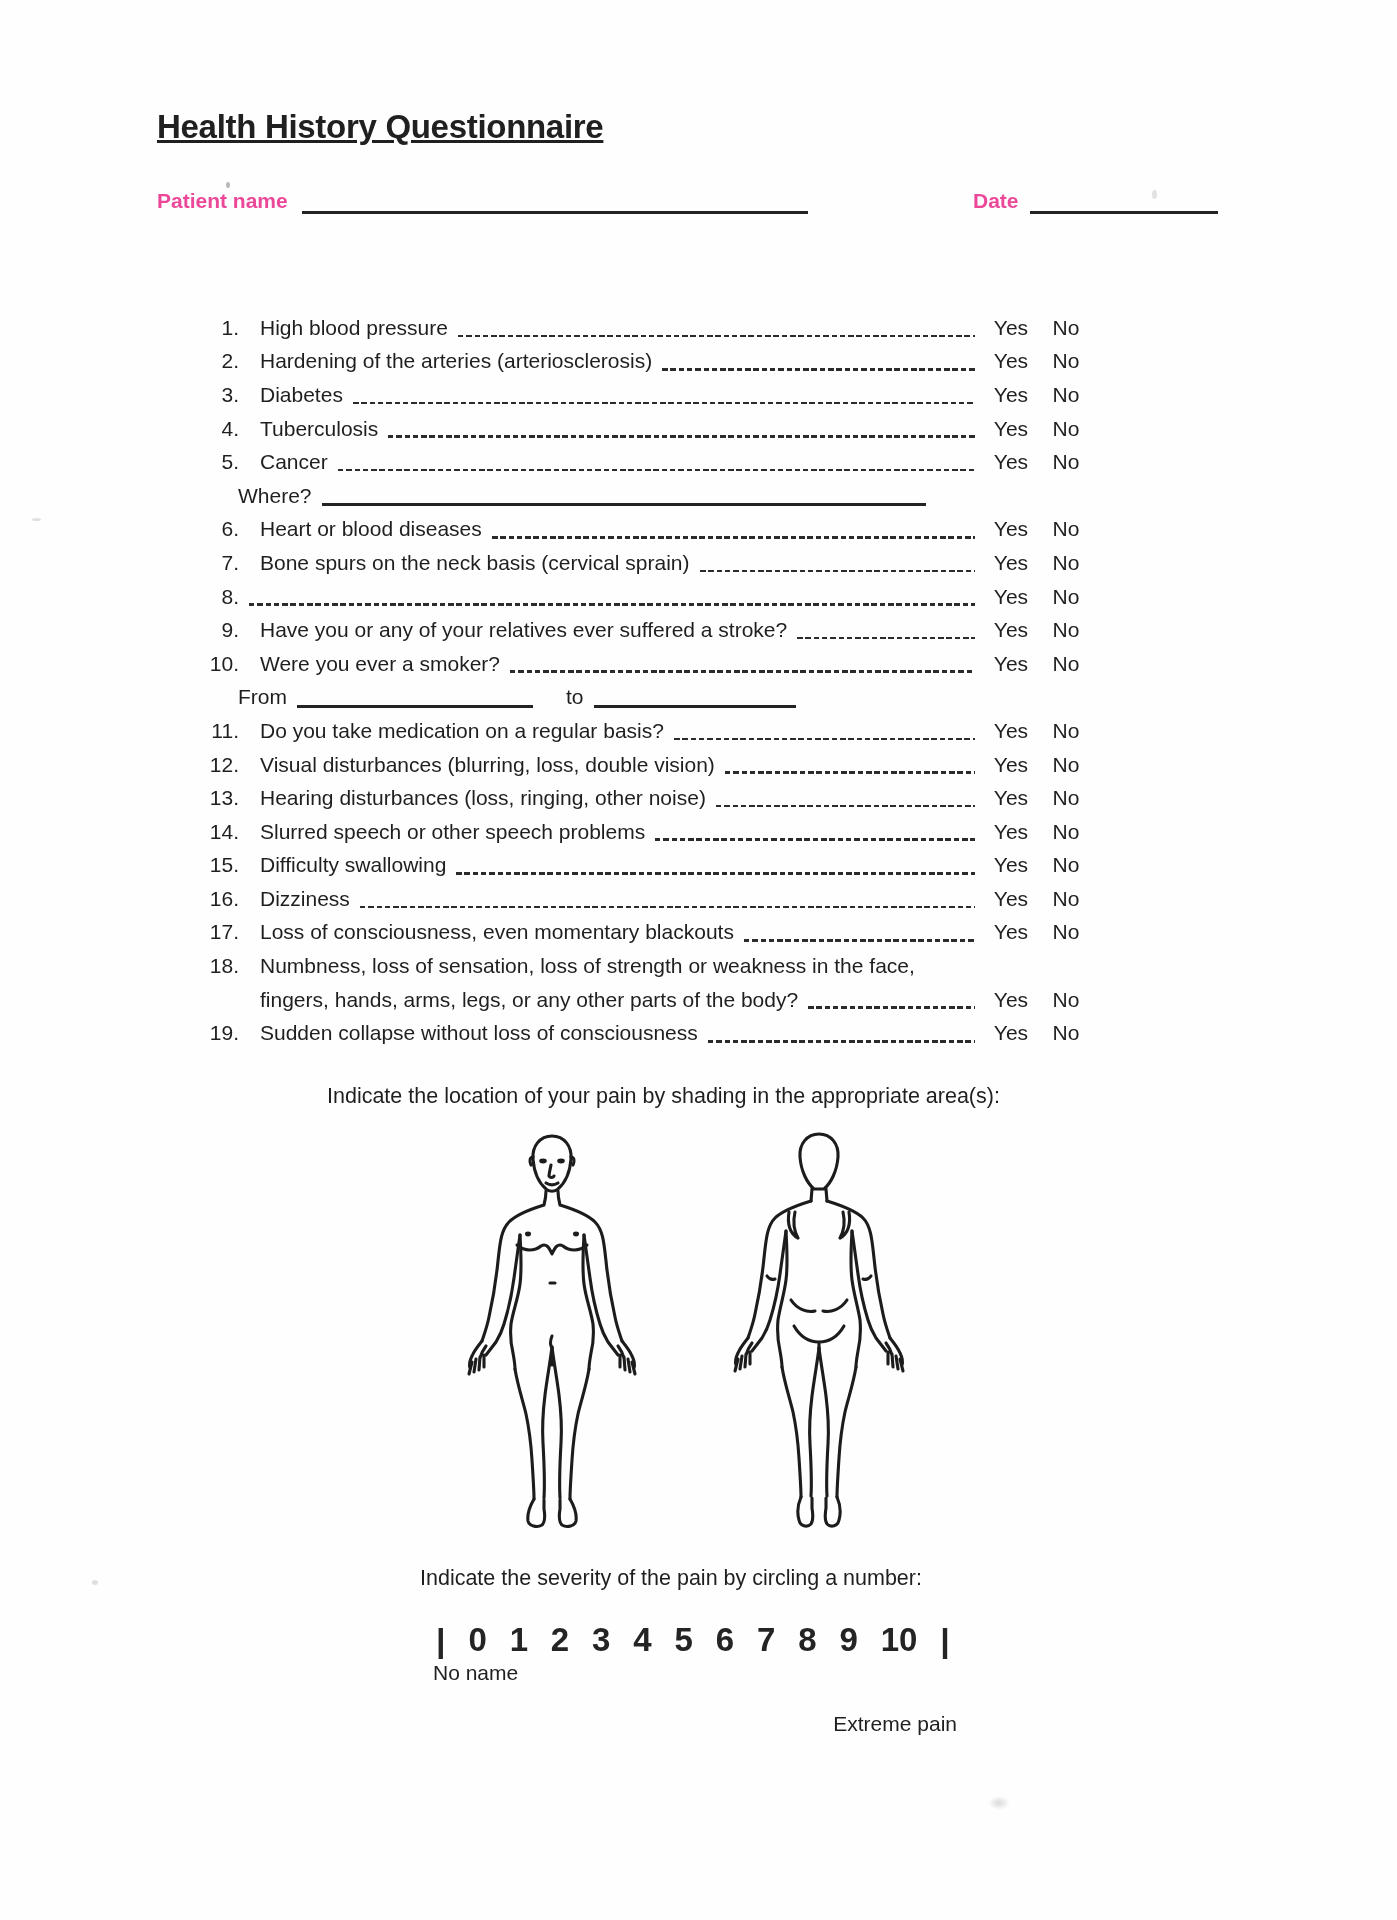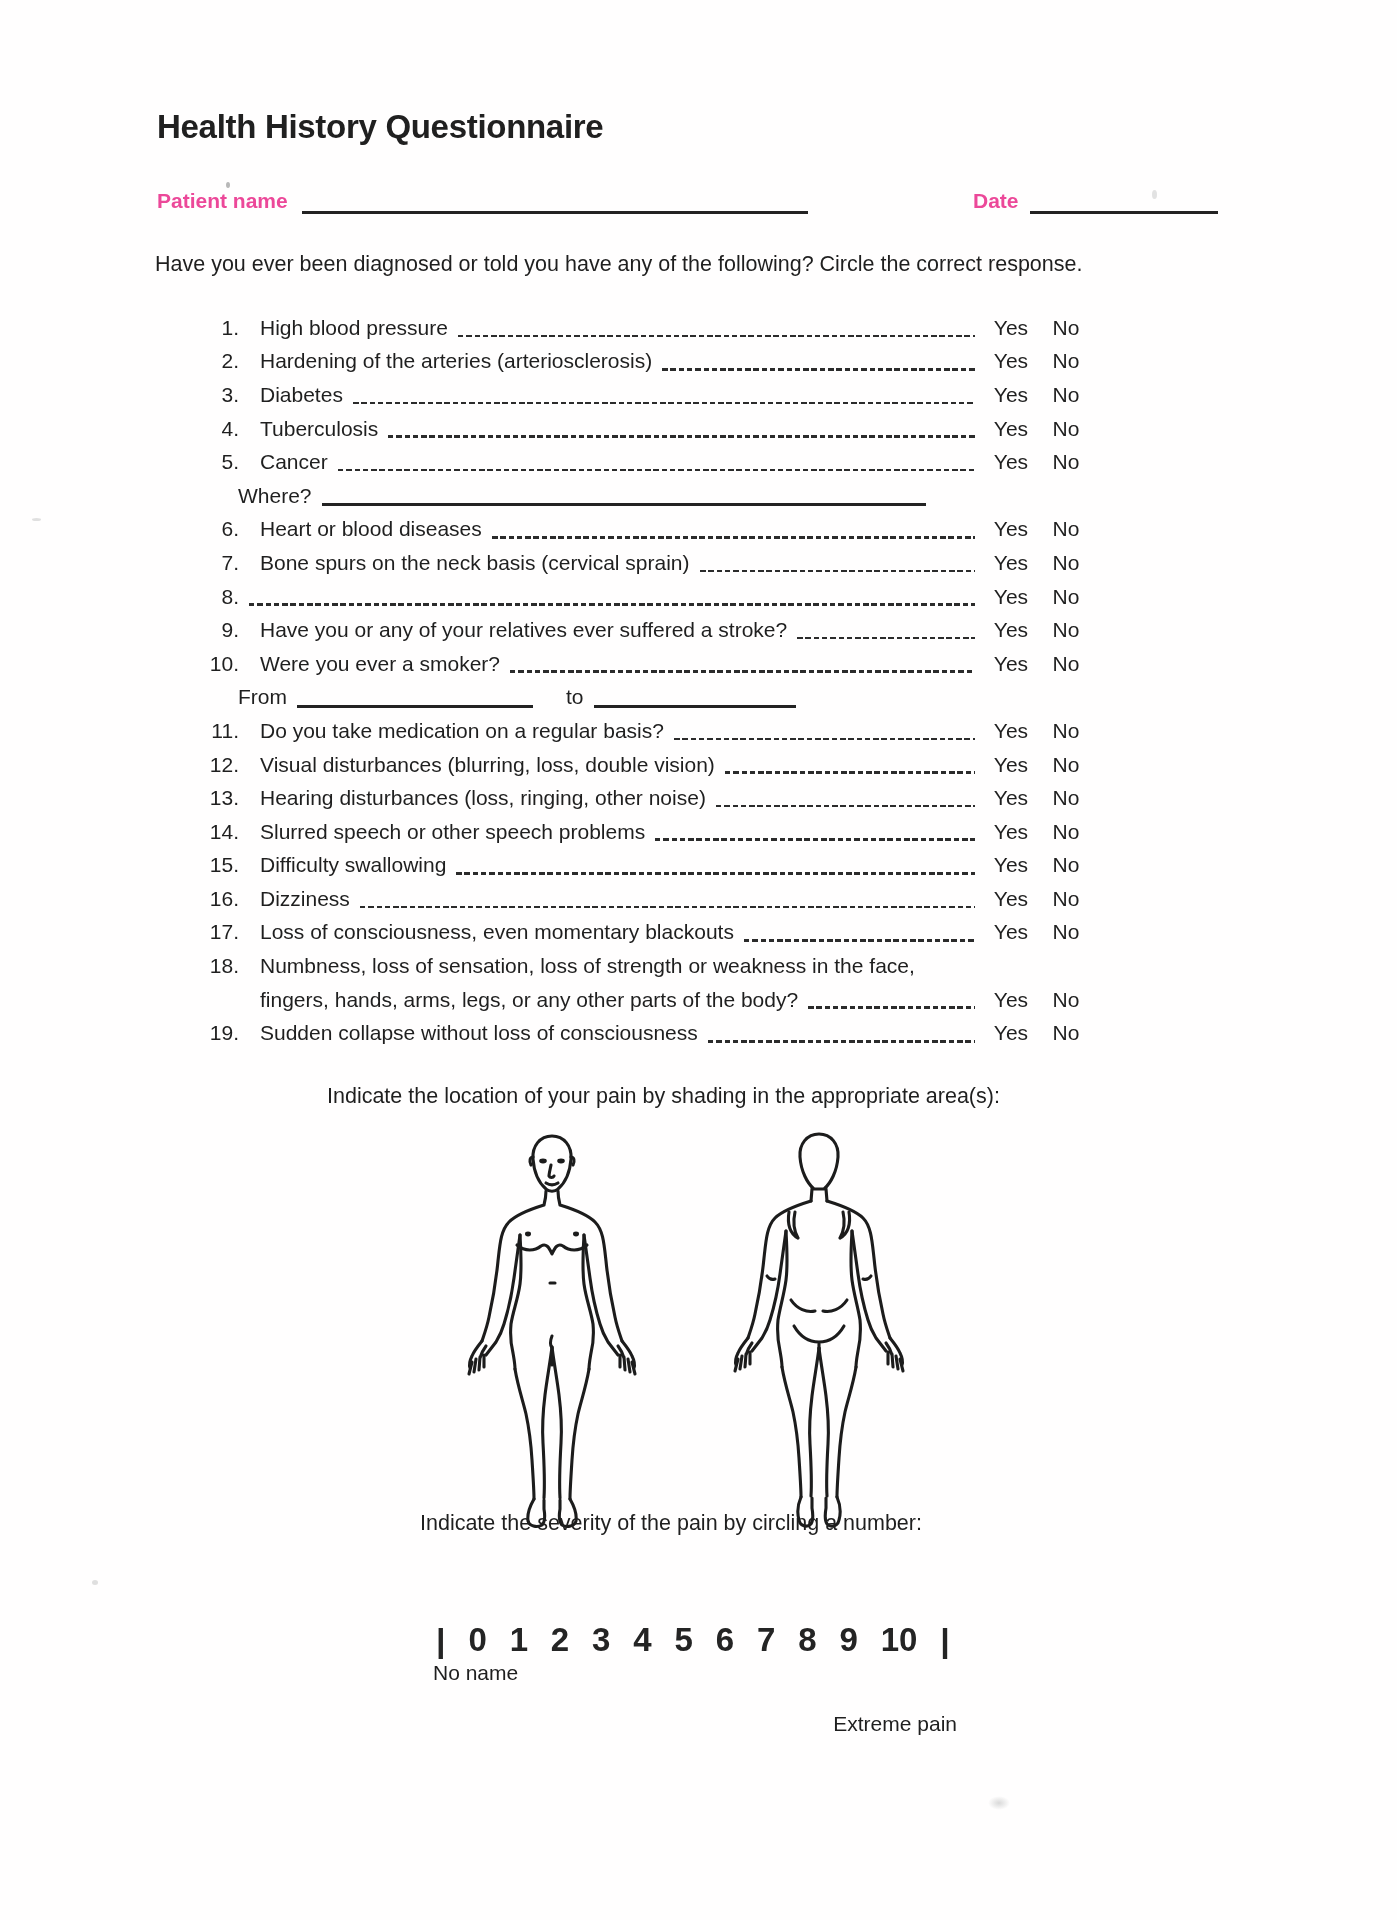--- a/index.html
+++ b/index.html
@@ -7,21 +7,21 @@
     position:relative;
     width:1397px;height:1920px;
     background:#fffefe;
     font-family:"Liberation Sans", sans-serif;
     color:#1f1f1f;
     overflow:hidden;
   }
   
   .title{
     position:absolute;left:157px;top:108px;margin:0;
-    font-size:33px;font-weight:700;letter-spacing:-0.3px;color:#202020;
+    font-size:33px;font-weight:700;letter-spacing:-0.3px;color:#202020;text-decoration:underline;
   }
   .label{font-size:21px;font-weight:700;color:#ec4899;white-space:nowrap;}
   .patient-label{position:absolute;left:157px;top:189px;}
   .date-label{position:absolute;left:973px;top:189px;}
   .fill-line{position:absolute;height:2.6px;background:#232323;}
   .patient-line{left:302px;top:211px;width:506px;}
   .date-line{left:1030px;top:211px;width:188px;}
   .intro{
     position:absolute;left:155px;top:252px;margin:0;
     font-size:21.5px;white-space:nowrap;
@@ -48,21 +48,21 @@
   .to-label{margin-left:10px;}
   .to-line{width:202px;margin-left:10px;}
   
   .loc-instruction{
     position:absolute;left:327px;top:1084px;margin:0;font-size:21.5px;white-space:nowrap;
   }
   .body-front{position:absolute;left:466px;top:1131px;}
   .body-back{position:absolute;left:731px;top:1130px;}
   
   .sev-instruction{
-    position:absolute;left:420px;top:1511px;margin:0;font-size:21.5px;white-space:nowrap;
+    position:absolute;left:420px;top:1566px;margin:0;font-size:21.5px;white-space:nowrap;
   }
   .scale{
     position:absolute;left:436px;top:1618px;width:514px;height:44px;
     display:flex;justify-content:space-between;align-items:center;
     font-size:33px;font-weight:700;color:#242424;
   }
   .scale .bar{font-weight:700;font-size:34px;}
   .min-label{position:absolute;left:433px;top:1661px;font-size:21px;}
   .max-label{position:absolute;left:827px;top:1712px;width:130px;text-align:right;font-size:21px;}
   
@@ -81,21 +81,20 @@
 <div class="page">
 
   <h1 class="title">Health History Questionnaire</h1>
 
   <span class="label patient-label">Patient name</span>
   <span class="fill-line patient-line"></span>
 
   <span class="label date-label">Date</span>
   <span class="fill-line date-line"></span>
 
-  <p class="intro">Have you ever been diagnosed or told you have any of the following? Circle the correct response.</p>
 
   <div class="questions">
       <div class="q-row">
     <span class="q-num">1.</span>
     <span class="q-text">High blood pressure</span>
     <span class="leader"></span>
     <span class="yes-cell">Yes</span>
     <span class="no-cell">No</span>
   </div>
       <div class="q-row">

